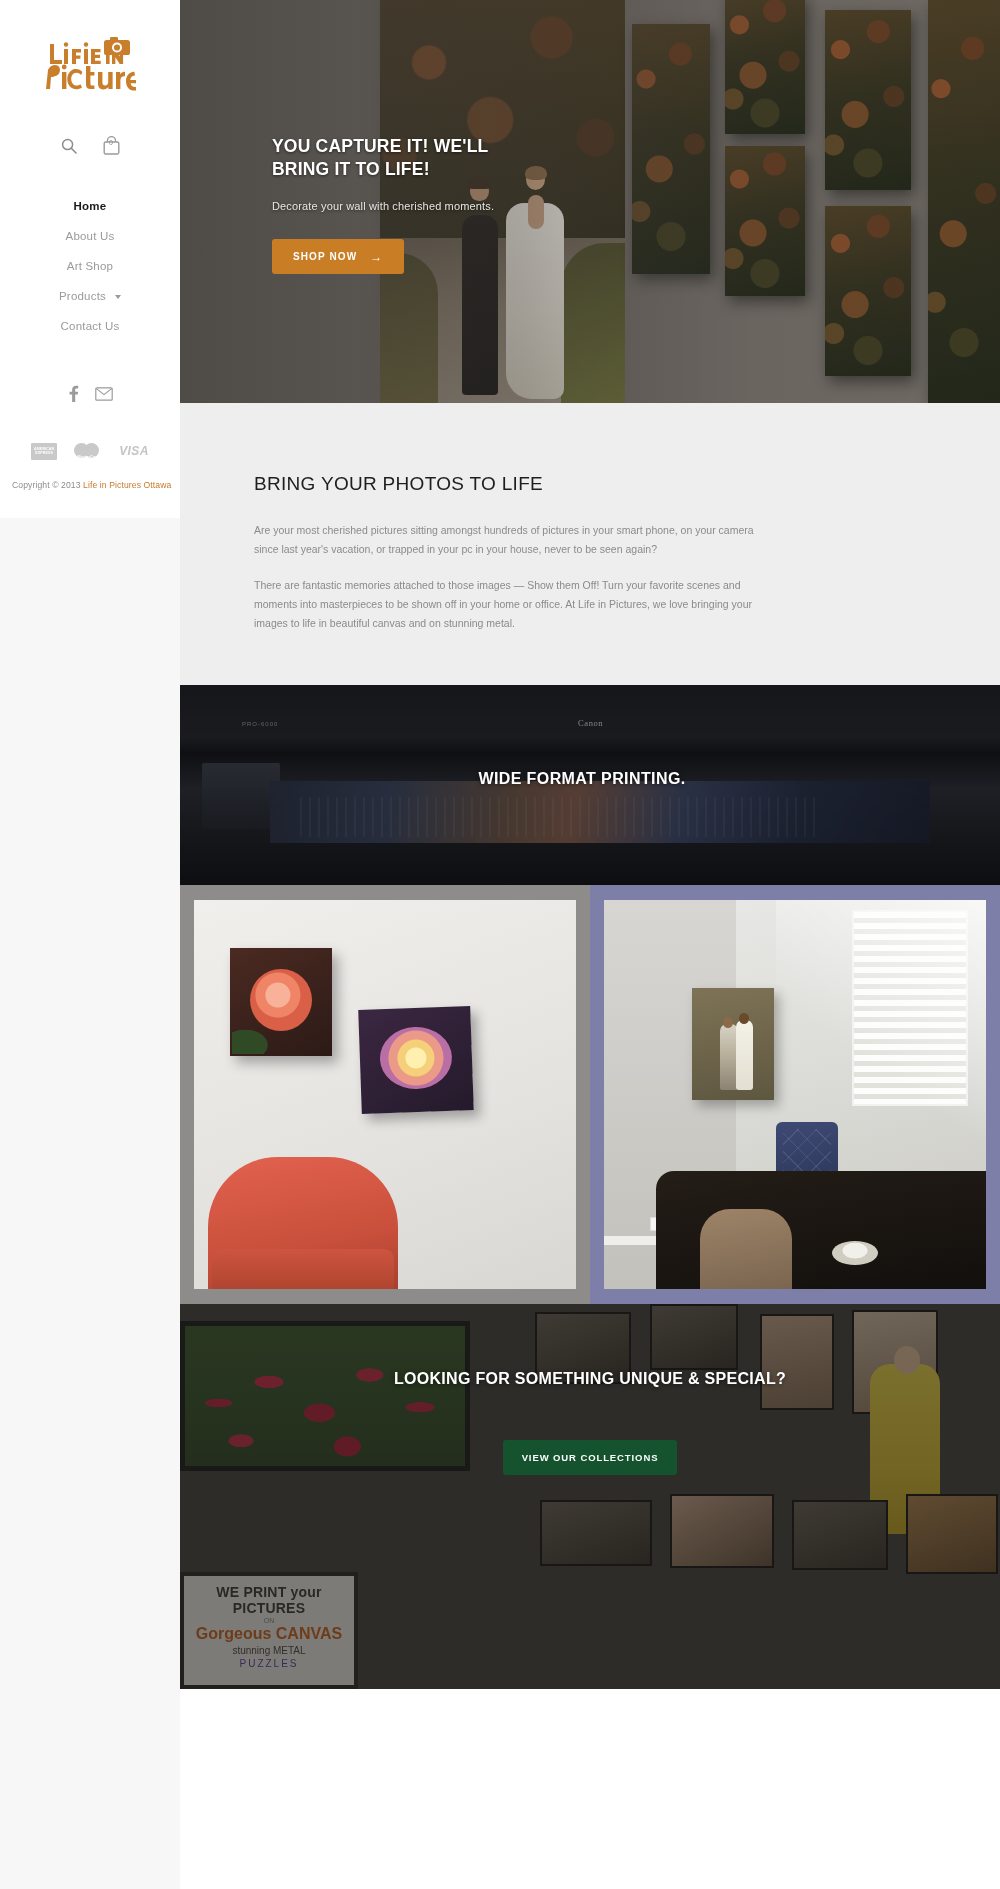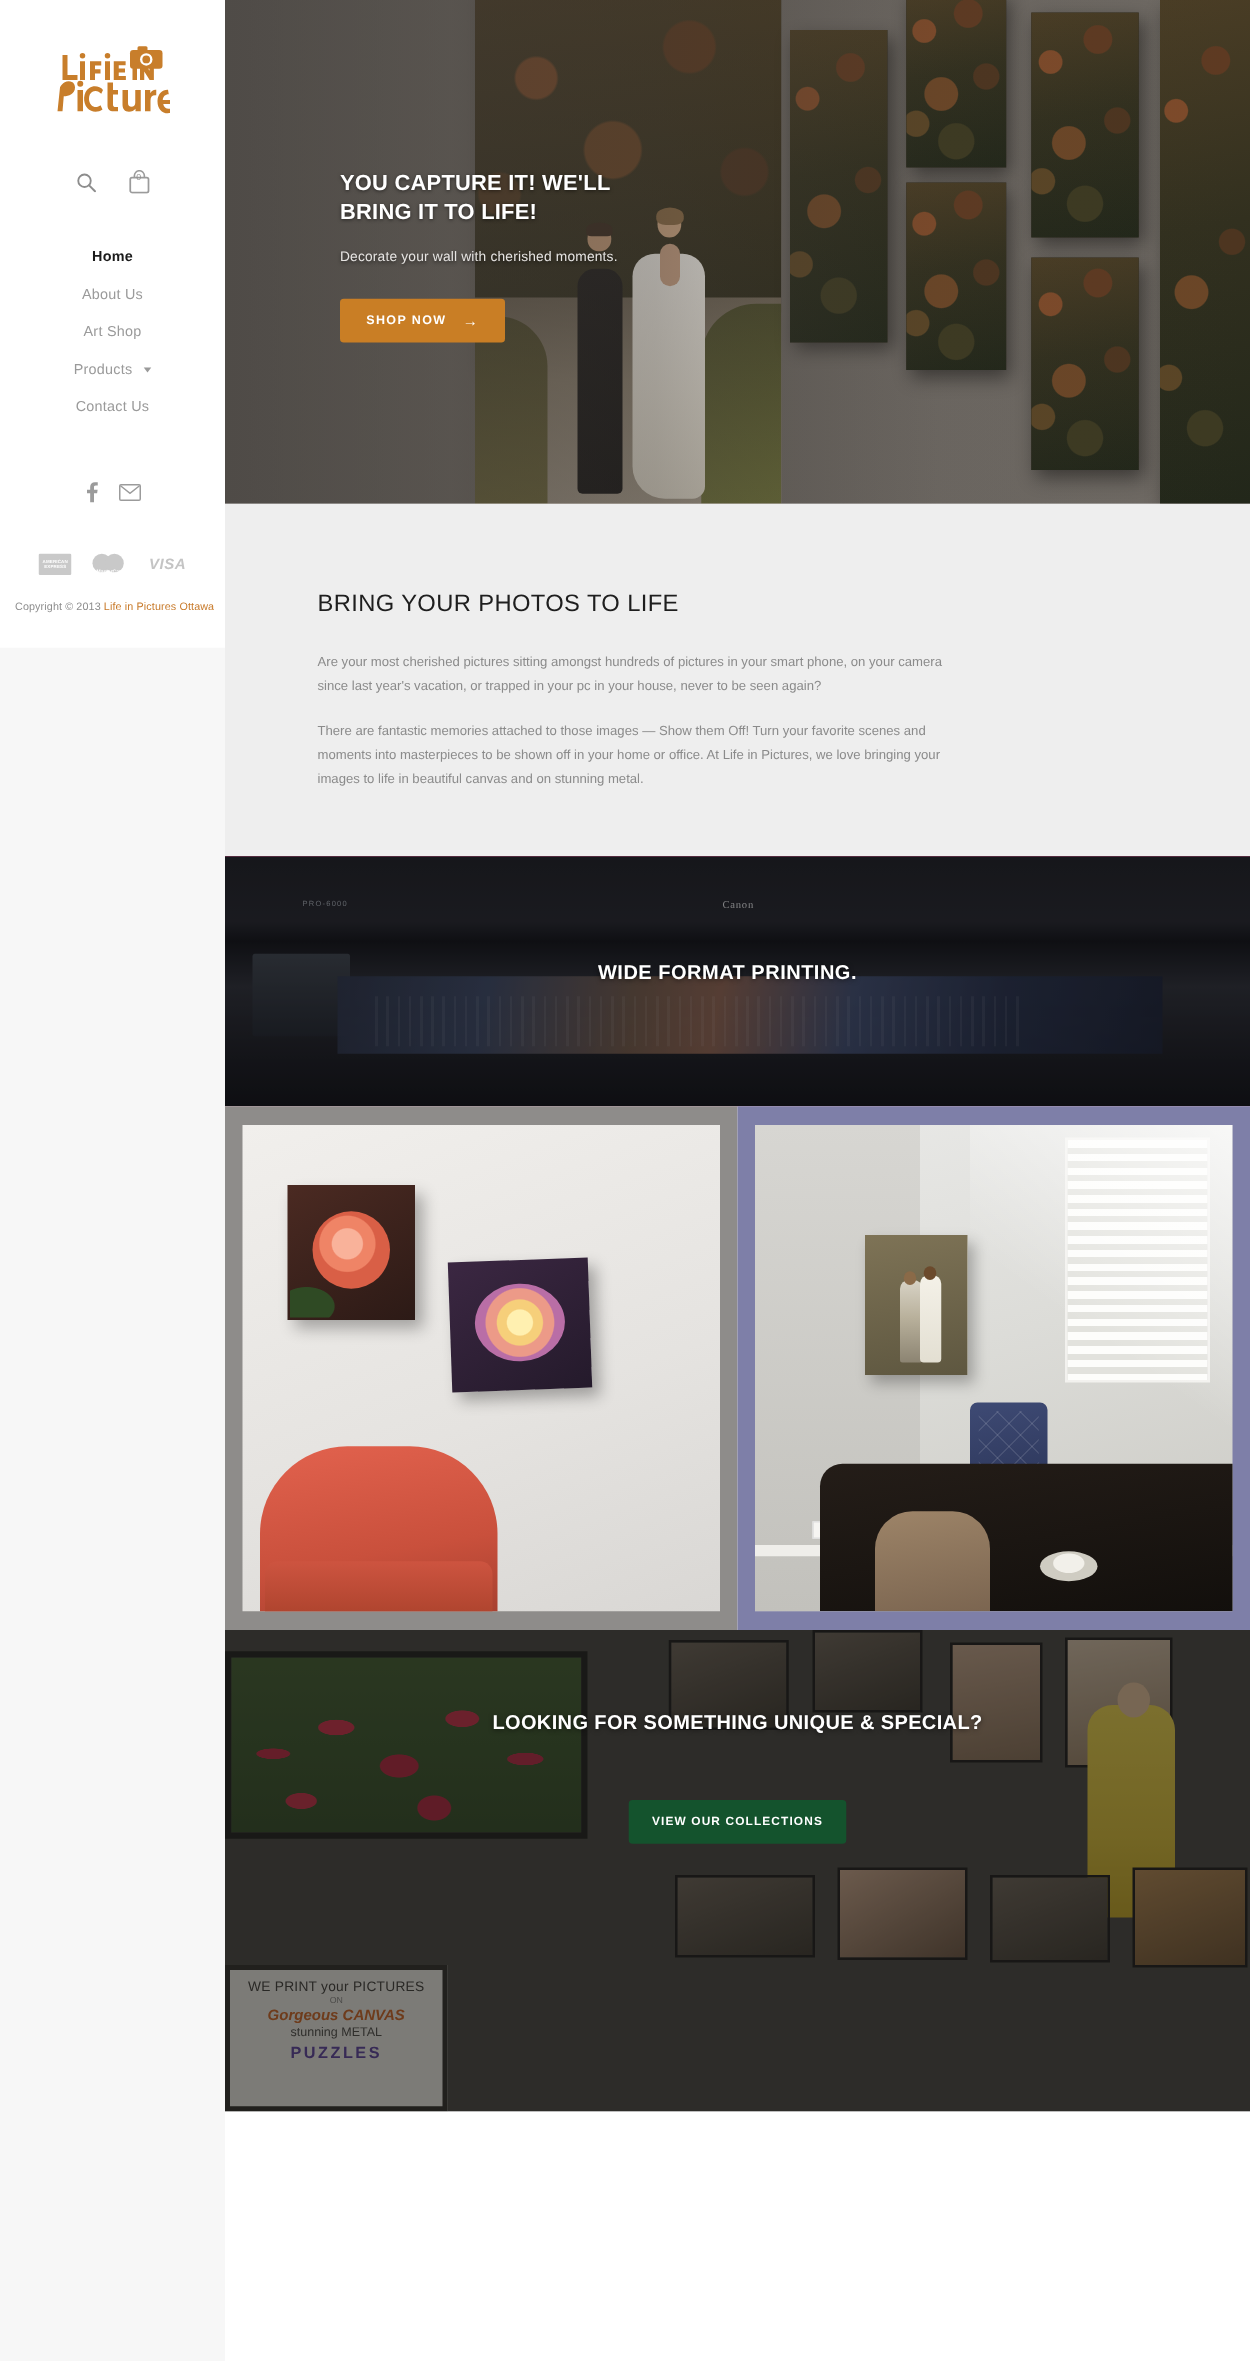--- a/index.html
+++ b/index.html
@@ -511,25 +511,25 @@
   .girl-head {
     position:absolute; left:714px; top:42px; width:26px; height:28px;
     background:#e8c39b; border-radius:50%;
   }
   .poster {
     position:absolute; left:0; top:268px; width:178px; height:117px;
     background:#f4f2ec; border:4px solid #2a2824;
     padding:8px 6px;
     text-align:center;
   }
-  .poster-l1 { font-size:11px; color:#3c3a36; letter-spacing:.2px; font-weight:normal;text-align:center; }
+  .poster-l1 { font-size:14px; color:#3c3a36; letter-spacing:.2px; font-weight:bold;text-align:center; }
   .poster-l2 { font-size:7px; color:#8b8986; margin-top:1px; }
-  .poster-l3 { font-size:12px; color:#d4641f; font-weight:bold; font-style:italic; margin-top:1px; }
+  .poster-l3 { font-size:16px; color:#d4641f; font-weight:bold; margin-top:1px; }
   .poster-l4 { font-size:10px; color:#4a4844; margin-top:2px; }
-  .poster-l5 { font-size:13px; color:#5b3fa0; font-weight:bold; letter-spacing:2px; margin-top:2px; }
+  .poster-l5 { font-size:10px; color:#5b3fa0; font-weight:normal; letter-spacing:2px; margin-top:2px; }
 
   .band-bottom-overlay { position:absolute; inset:0; background:rgba(26,25,24,.55); }
   .band-bottom-content {
     position:absolute; left:0; right:0; top:60px;
     text-align:center; z-index:5;
   }
   .band-bottom-title {
     color:#fff;
     font-size:16px;
     line-height:30px;

